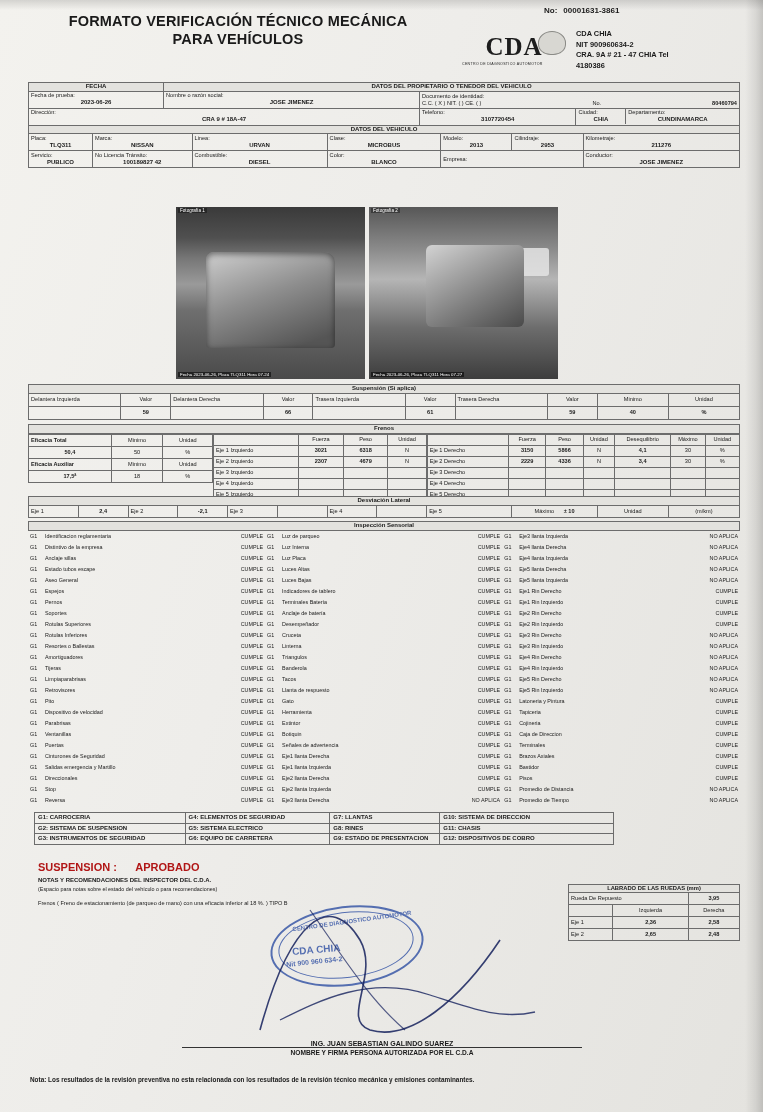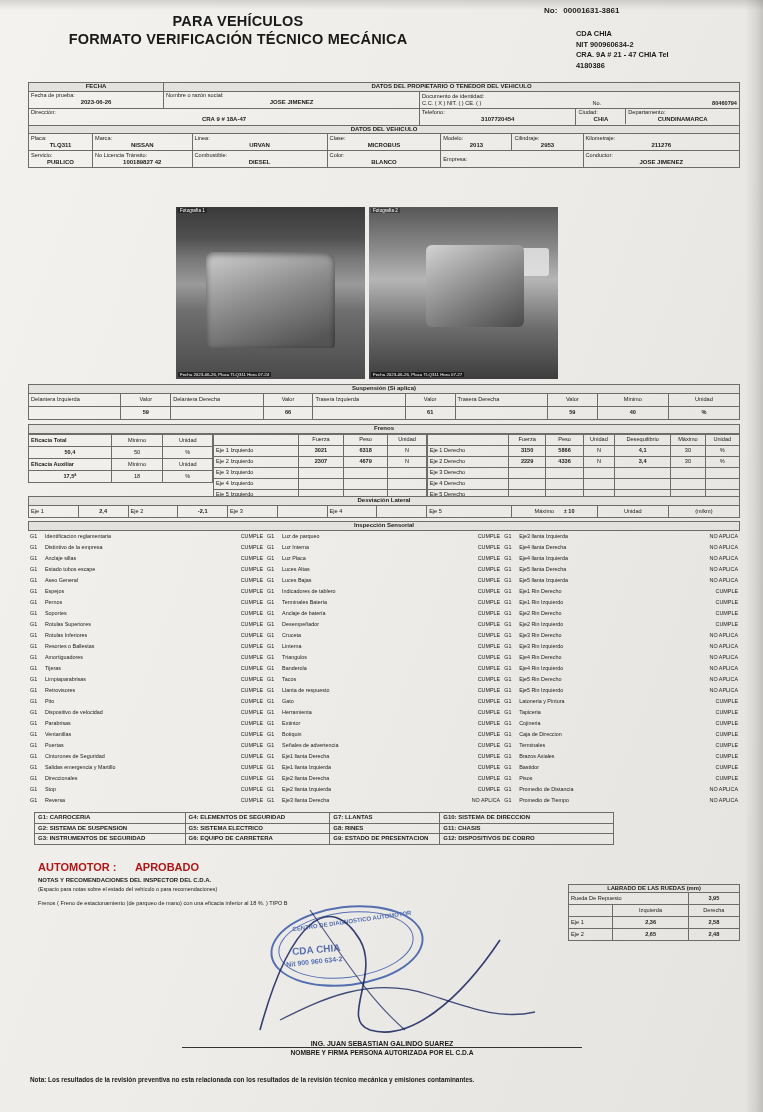--- a/index.html
+++ b/index.html
@@ -114,30 +114,35 @@
 </style>
 </head>
 <body>
 
 <div class="page">
   <div class="topshade"></div>
 
   <div class="hdr">
     <div style="position:relative;height:72px;">
       <div class="title">
+        <div>FORMATO VERIFICACIÓN TÉCNICO MECÁNICA</div>
         <div>PARA VEHÍCULOS</div>
-        <div>FORMATO VERIFICACIÓN TÉCNICO MECÁNICA</div>
       </div>
 
       <div class="cda-box">
         <div class="no-row">
           <span class="lbl">No:</span>
           <span class="val">00001631-3861</span>
         </div>
         <div style="position:relative;height:56px;margin-top:2px;">
+          <div class="cda-logo">
+            <span class="big">CDA</span>
+            <span class="cow"></span>
+            <span class="sub">CENTRO DE DIAGNOSTICO AUTOMOTOR</span>
+          </div>
           <div class="cda-info">
             <div>CDA CHIA</div>
             <div>NIT 900960634-2</div>
             <div>CRA. 9A # 21 - 47 CHIA Tel</div>
             <div>4180386</div>
           </div>
         </div>
       </div>
     </div>
   </div>
@@ -900,21 +905,21 @@
         <td>G3: INSTRUMENTOS DE SEGURIDAD</td>
         <td>G6: EQUIPO DE CARRETERA</td>
         <td>G9: ESTADO DE PRESENTACION</td>
         <td>G12: DISPOSITIVOS DE COBRO</td>
       </tr>
     </tbody>
       </table>
   </div>
 
   <div style="position:absolute;left:38px;top:857px;">
-    <span class="result">AUTOMOTOR :</span>
+    <span class="result">SUSPENSION :</span>
     <span class="result" style="margin-left:14px">APROBADO</span>
   </div>
 
   <div style="position:absolute;left:38px;top:876px;width:400px;" class="notes">
     <div class="b" style="font-size:6px">NOTAS Y RECOMENDACIONES DEL INSPECTOR DEL C.D.A.</div>
     <div style="font-size:5.4px">(Espacio para notas sobre el estado del vehículo o para recomendaciones)</div>
     <div style="font-size:5.6px;margin-top:6px">Frenos  ( Freno de estacionamiento (de parqueo de mano) con una eficacia inferior al 18 %. ) TIPO B</div>
   </div>
 
   <div style="position:absolute;left:568px;top:884px;width:172px;">

